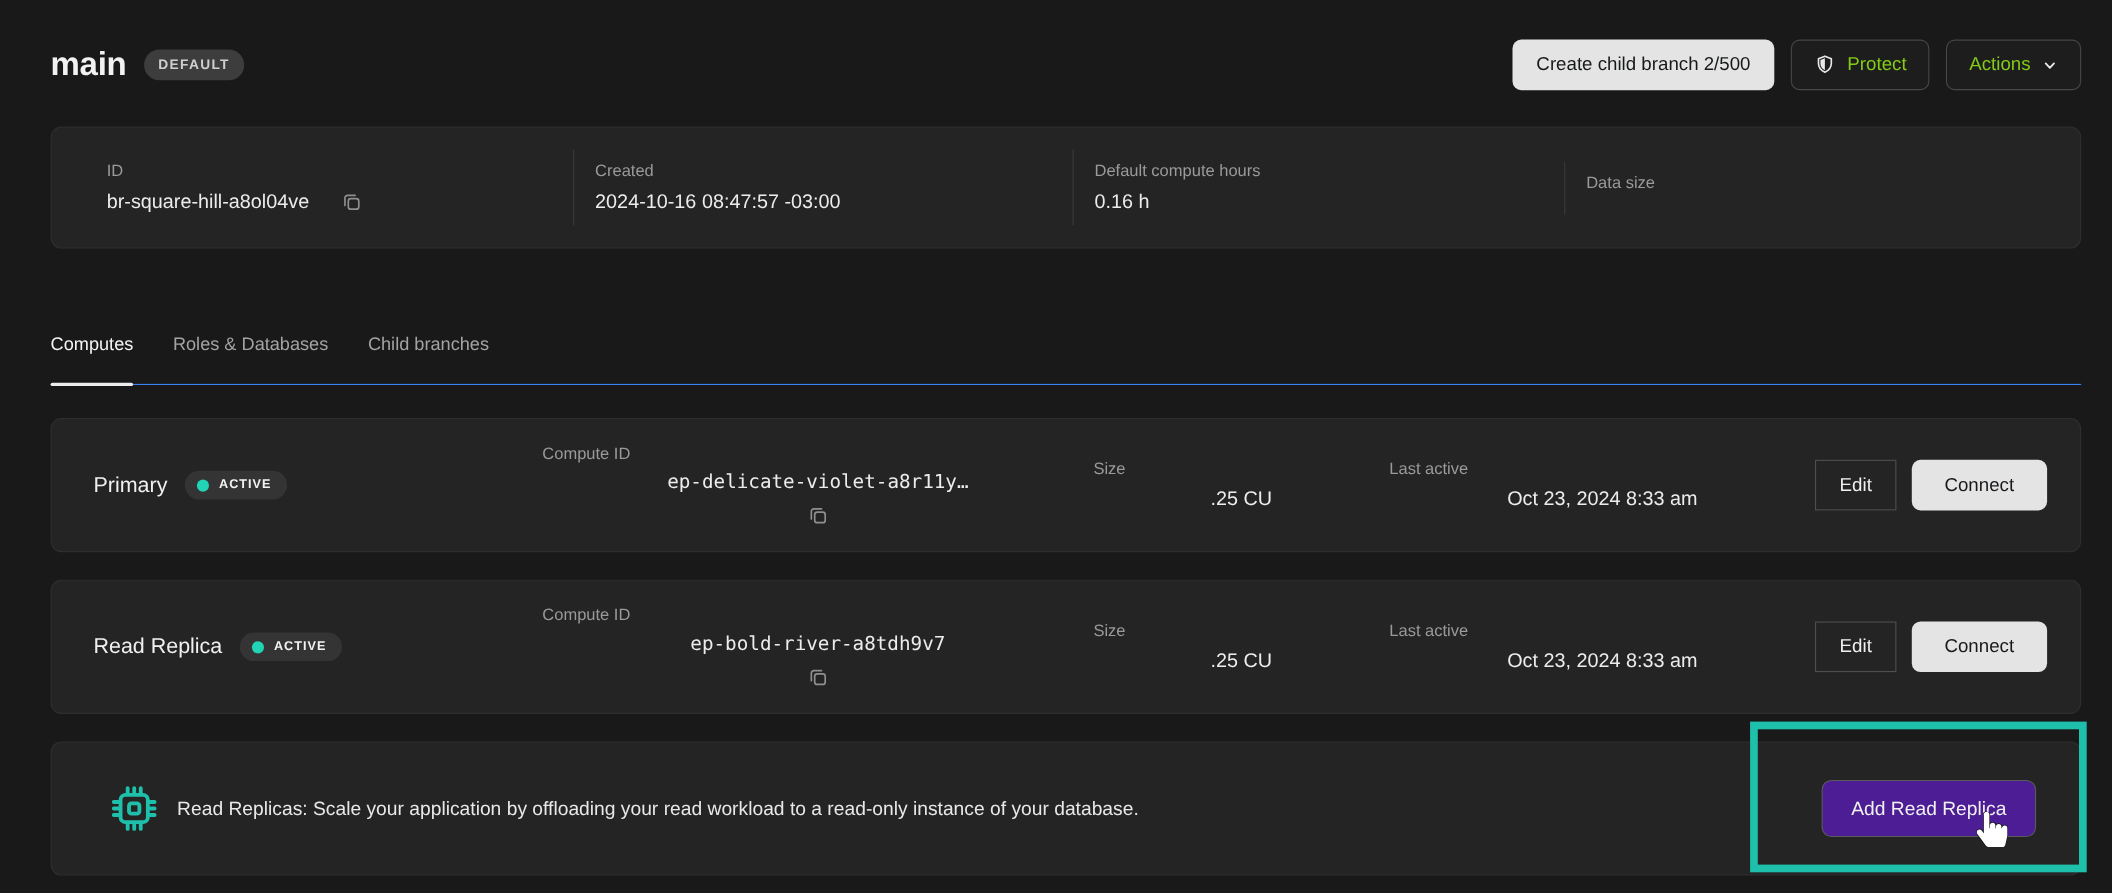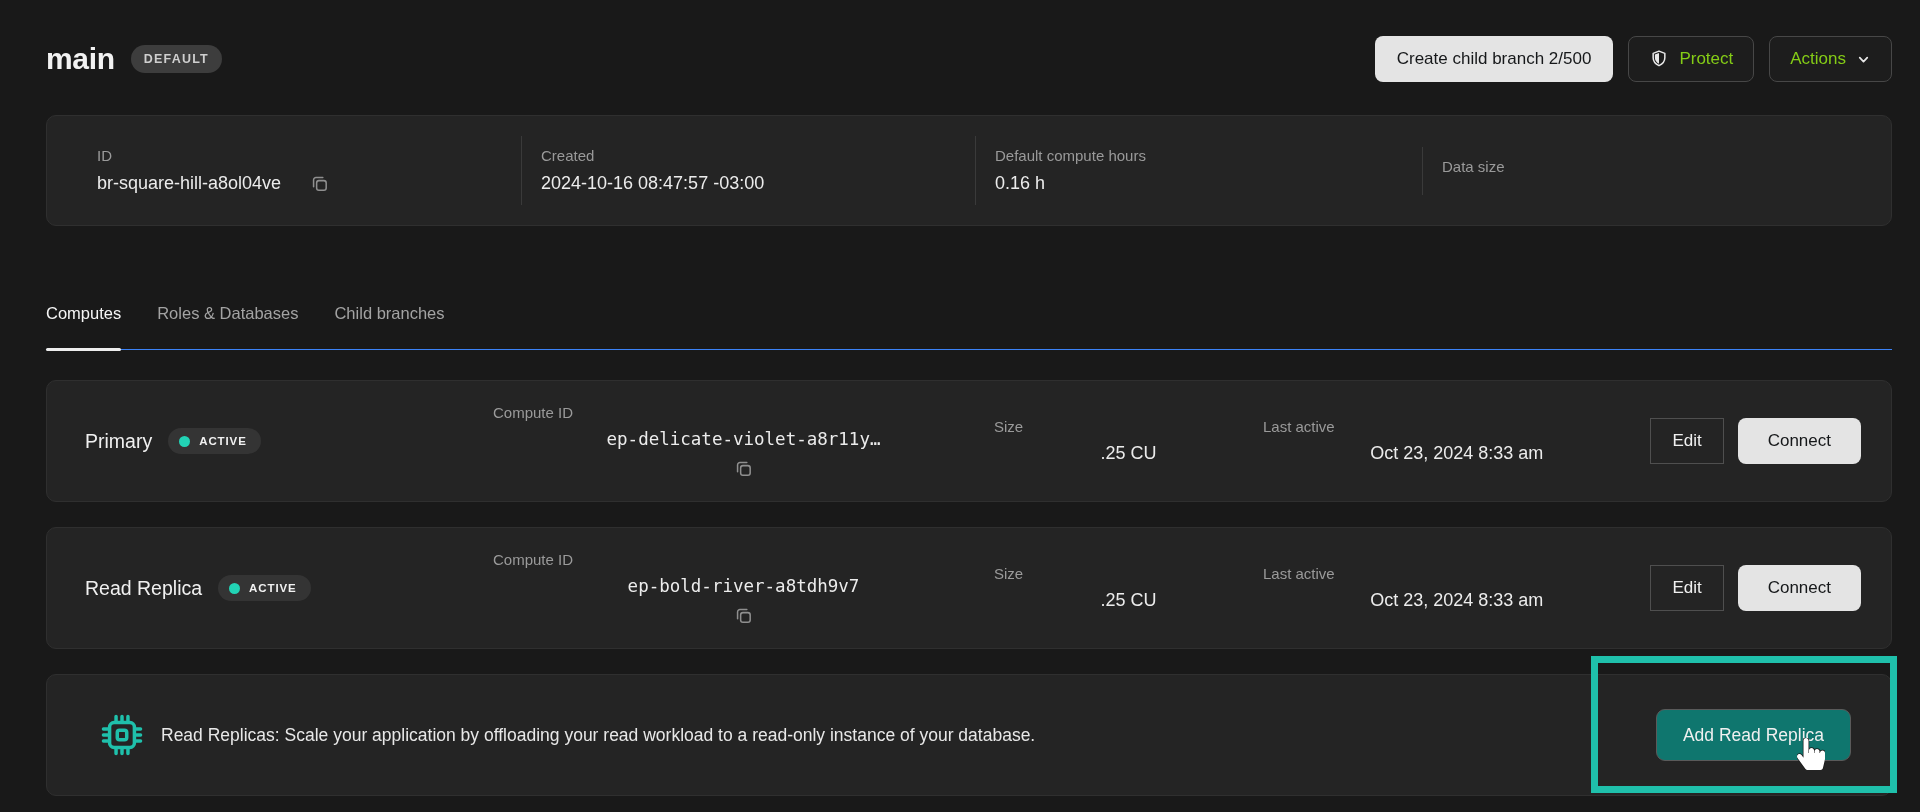--- a/index.html
+++ b/index.html
@@ -67,21 +67,21 @@
   .row-actions { display:flex; gap:14px; }
   .btn-edit { height:46px; padding:0 21px; border-radius:0; border:1px solid #4f4f4f;
               background:transparent; color:#f0f0f0; font-size:17px; cursor:pointer; font-family:inherit; }
   .btn-connect { height:46px; padding:0 30px; border-radius:8px; background:#e4e4e4;
                  color:#16181a; font-size:17px; font-weight:500; border:none; cursor:pointer; font-family:inherit; }
 
   
   .banner-card { height:122px; display:flex; align-items:center; padding:0 40px 0 54px; }
   .banner-text { font-size:17.5px; color:#e8e8e8; margin-left:18px; flex:1; }
   .btn-add { height:52px; padding:0 26px; border-radius:9px; border:1px solid #5a5a5a;
-             background:#0f766e; color:#f0f0f0; font-size:17.5px; cursor:pointer; font-family:inherit; }
+             background:#4c1d95; color:#f0f0f0; font-size:17.5px; cursor:pointer; font-family:inherit; }
 
   
   .highlight-box {
     position:absolute; left:1591px; top:656px; width:306px; height:137px;
     border:7px solid #1fc0ab; pointer-events:none; z-index:5;
   }
   .cursor-pointer { position:absolute; left:1797px; top:738px; width:28px; height:32px; z-index:6; }
 
   .icon { flex:none; display:inline-flex; }
 </style>

